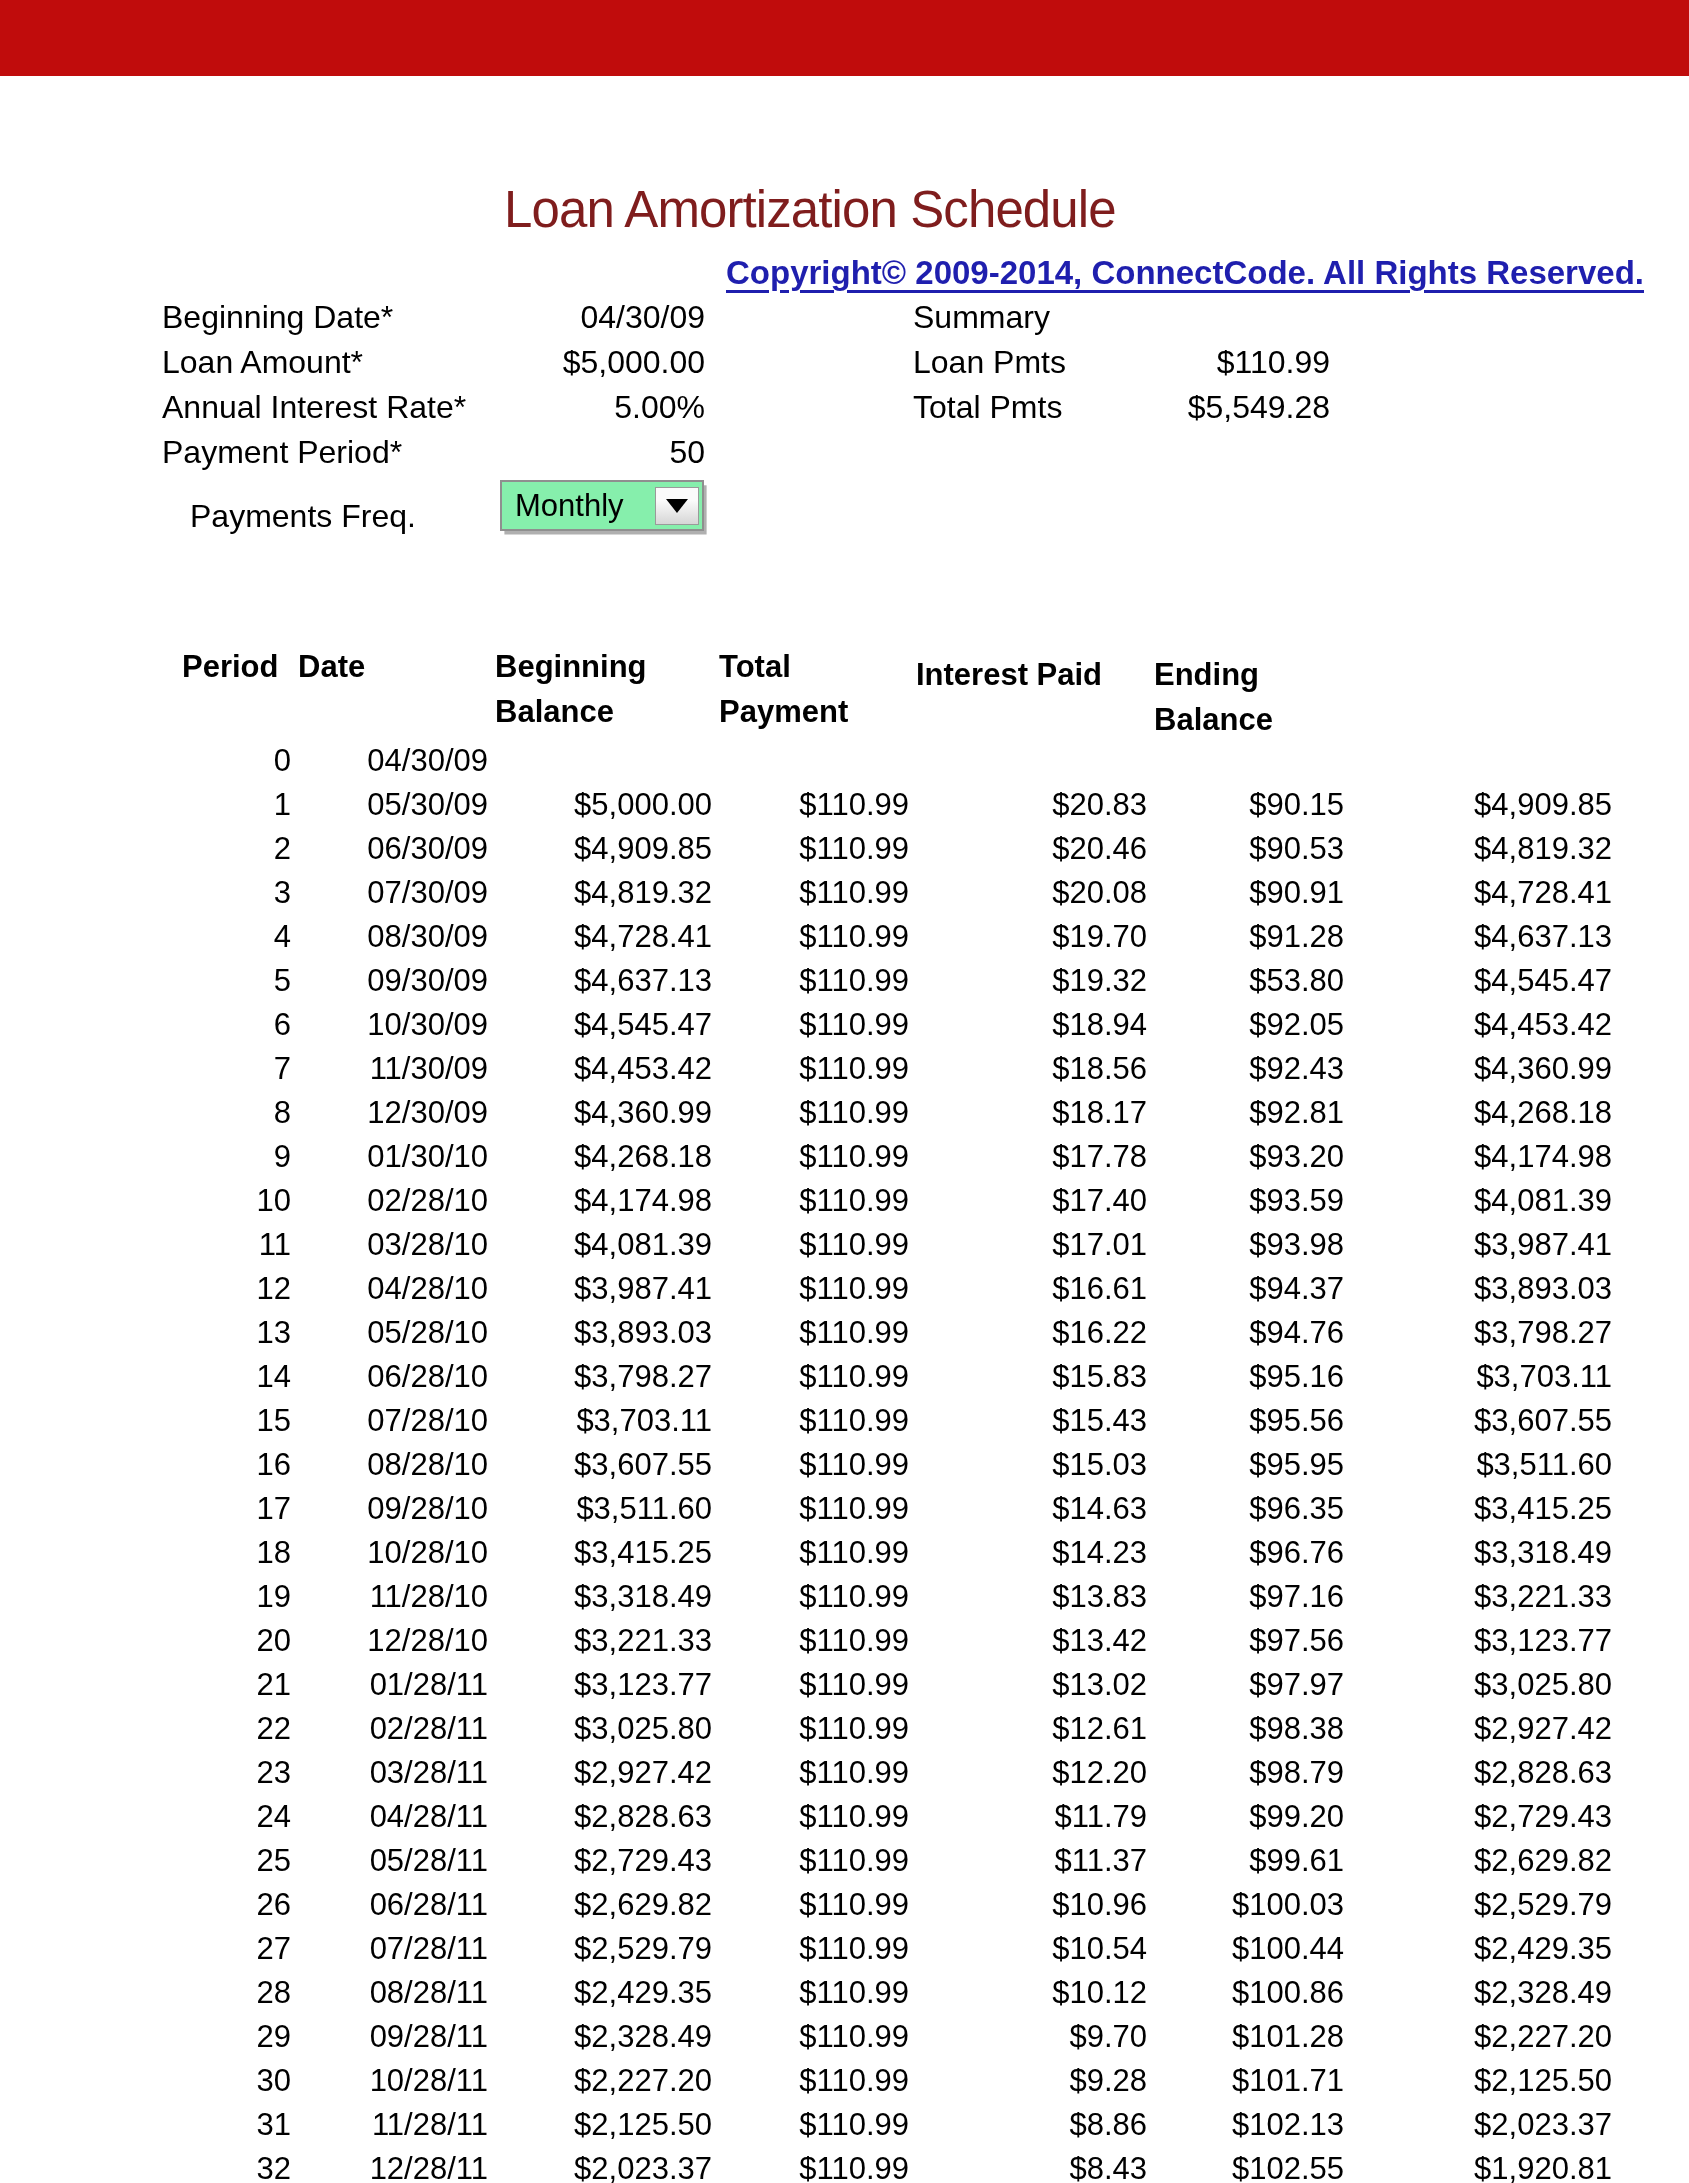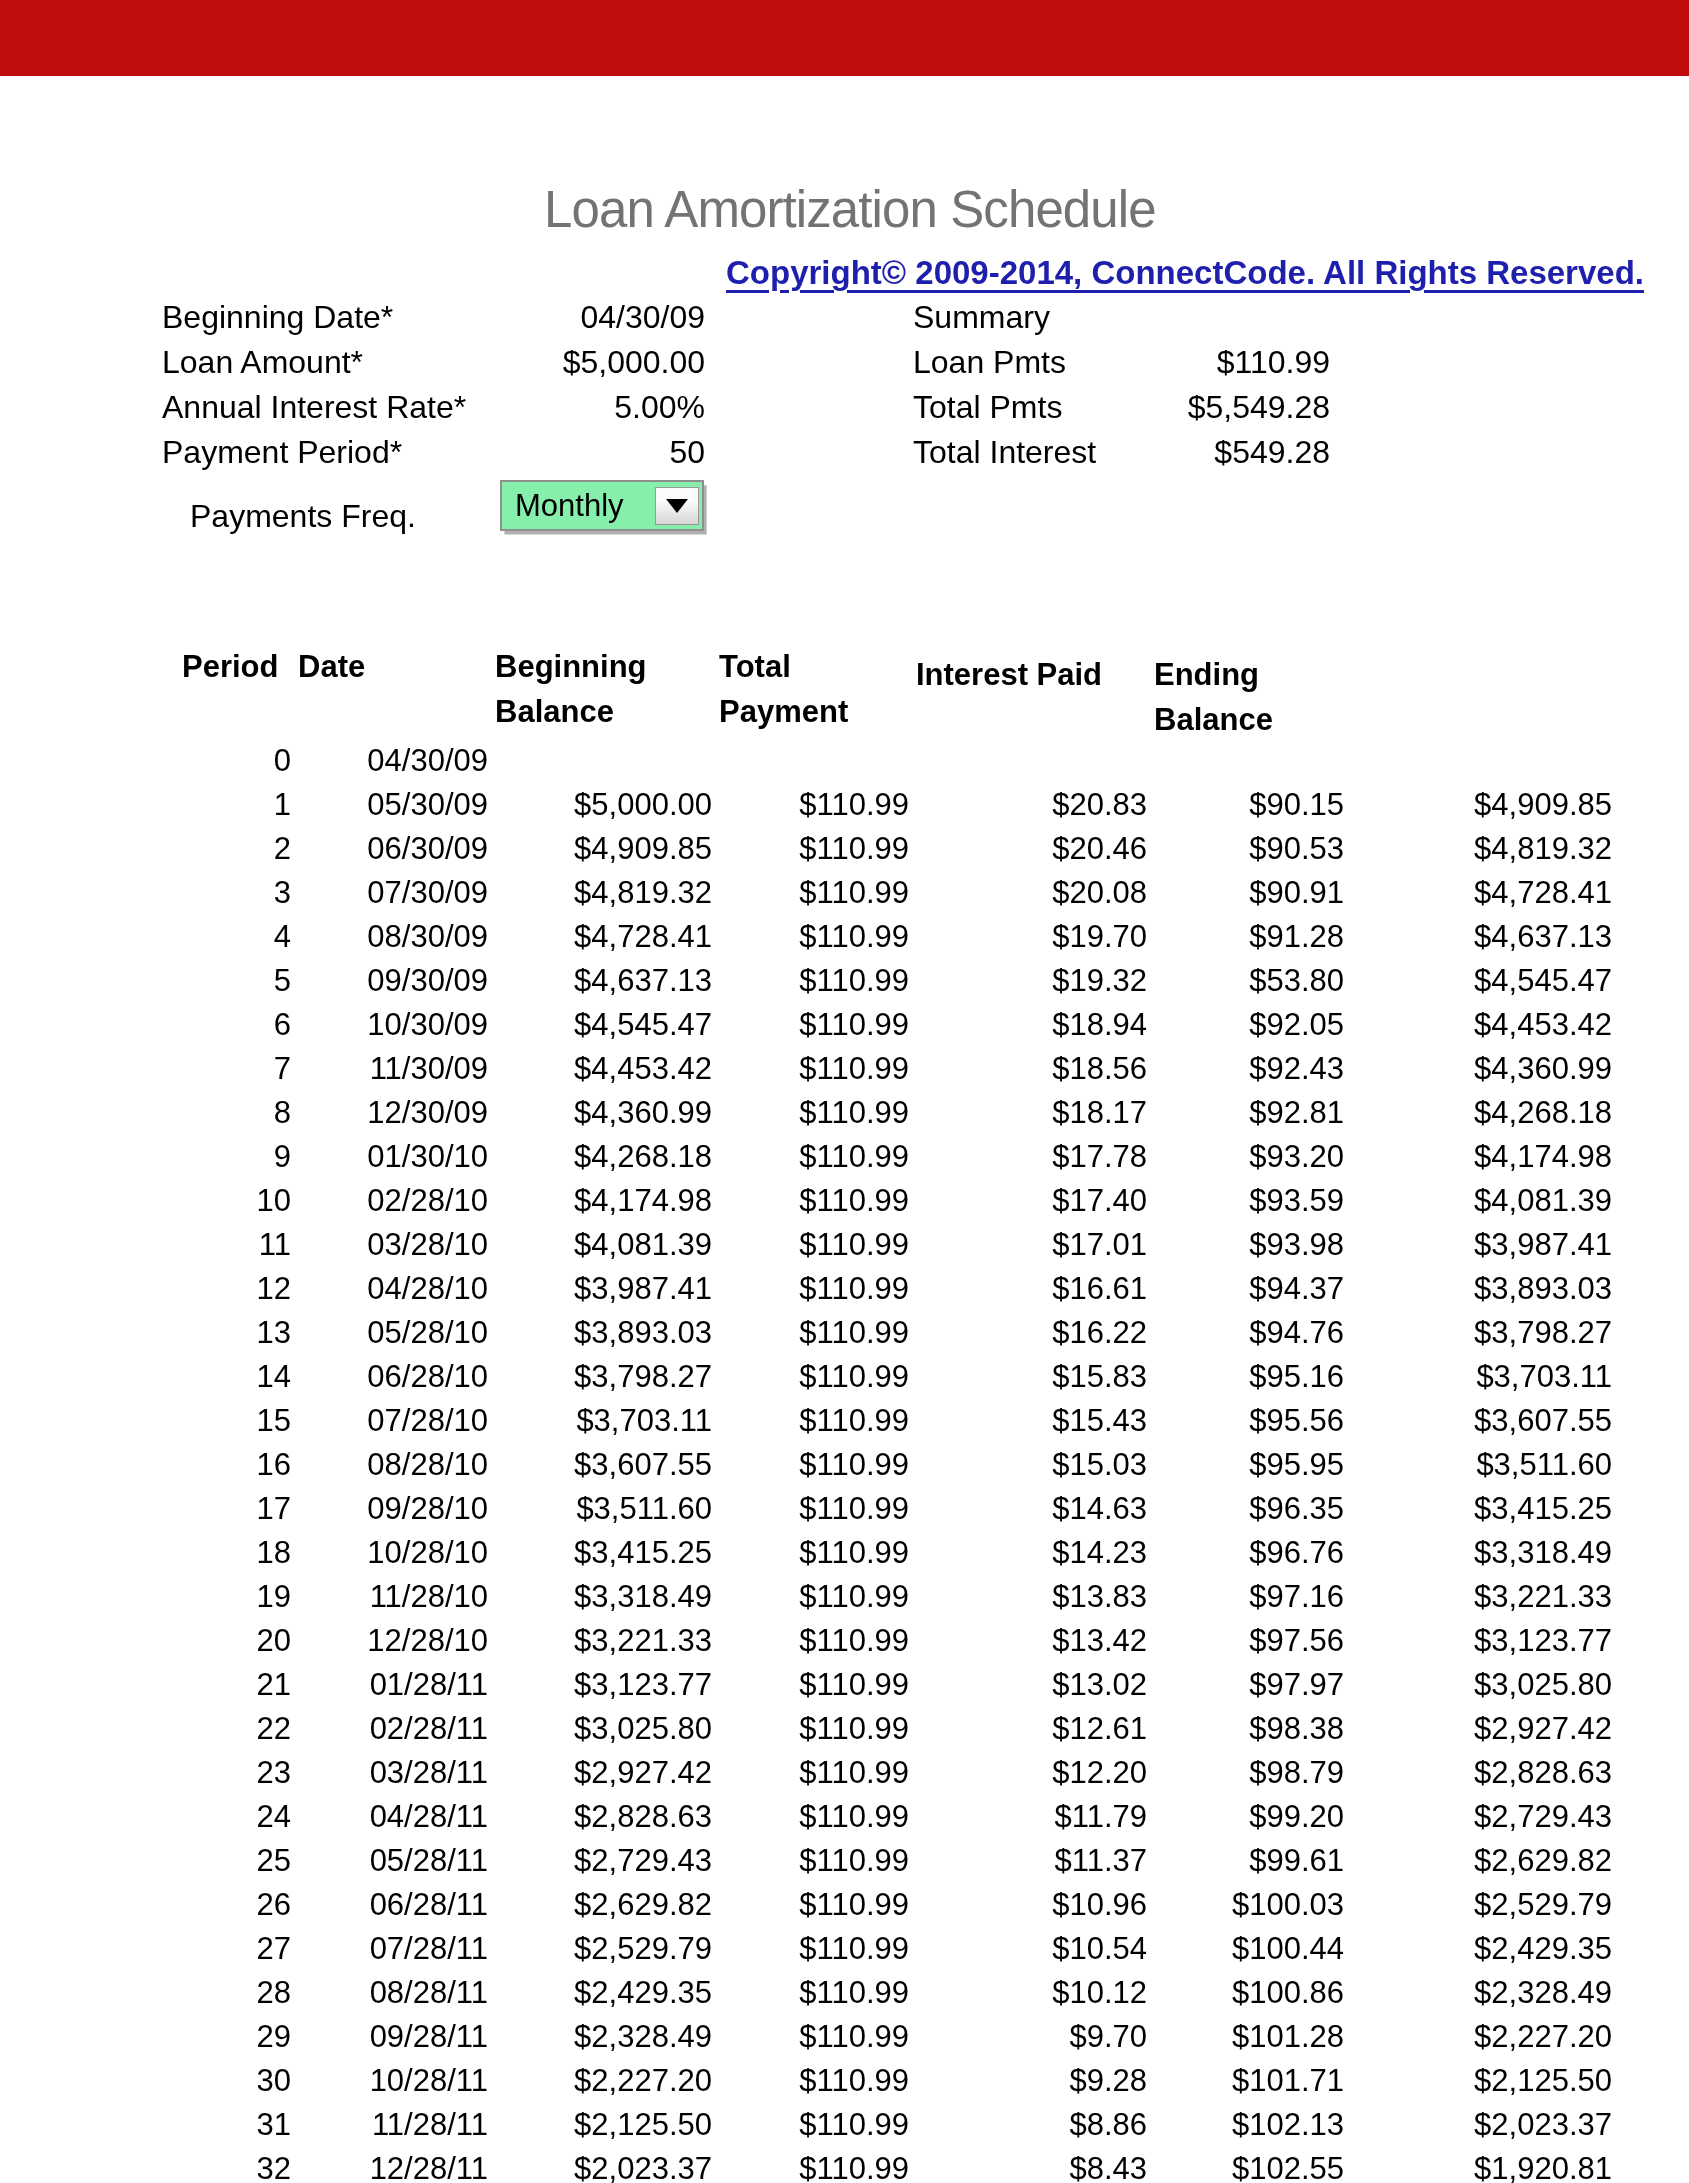--- a/index.html
+++ b/index.html
@@ -1,20 +1,20 @@
 <!DOCTYPE html>
 <html style="font-size:14px"><head>
 <meta charset="utf-8">
 <style>
   html,body{margin:0;padding:0;background:#fff;}
   .page{position:relative;width:1689px;height:2184px;background:#ffffff;overflow:hidden;
         font-family:"Liberation Sans",sans-serif;color:#000;}
   .banner{position:absolute;left:0;top:0;width:100%;height:76px;background:#c00c0c;}
-  .title{position:absolute;left:544px;top:180px;margin:0;font-size:51px;font-weight:500;
-         letter-spacing:-0.9px;color:#737373;white-space:nowrap;}
+  .title{position:absolute;left:504px;top:180px;margin:0;font-size:51px;font-weight:500;
+         letter-spacing:-0.9px;color:#7f1d1d;white-space:nowrap;}
   .copyright{position:absolute;top:254px;right:45px;font-size:33px;font-weight:600;color:#1f1fae;
              text-decoration:underline;text-decoration-thickness:2.6px;text-underline-offset:6.1px;
              white-space:nowrap;cursor:pointer;}
   .params{position:absolute;left:162px;top:295px;width:543px;}
   .summary{position:absolute;left:913px;top:295px;width:417px;}
   .prow{display:flex;justify-content:space-between;height:45px;line-height:45px;font-size:32px;}
   .plabel{white-space:nowrap;}
   .pvalue{white-space:nowrap;text-align:right;}
   .freq-label{position:absolute;left:162px;top:494px;font-size:32px;line-height:45px;margin-left:28px;}
   .combo{position:absolute;left:500px;top:480px;width:204px;height:51px;box-sizing:border-box;
@@ -78,24 +78,20 @@
       <span class="plabel">Summary</span>
     </div>
     <div class="prow">
       <span class="plabel">Loan Pmts</span>
       <span class="pvalue">$110.99</span>
     </div>
     <div class="prow">
       <span class="plabel">Total Pmts</span>
       <span class="pvalue">$5,549.28</span>
     </div>
-    <div class="prow">
-      <span class="plabel">Total Interest</span>
-      <span class="pvalue">$549.28</span>
-    </div>
   </div>
 
   <div class="thead">
     <div class="th">Period</div>
     <div class="th">Date</div>
     <div class="th">Beginning
 Balance</div>
     <div class="th">Total
 Payment</div>
     <div class="th low">Interest Paid</div>

